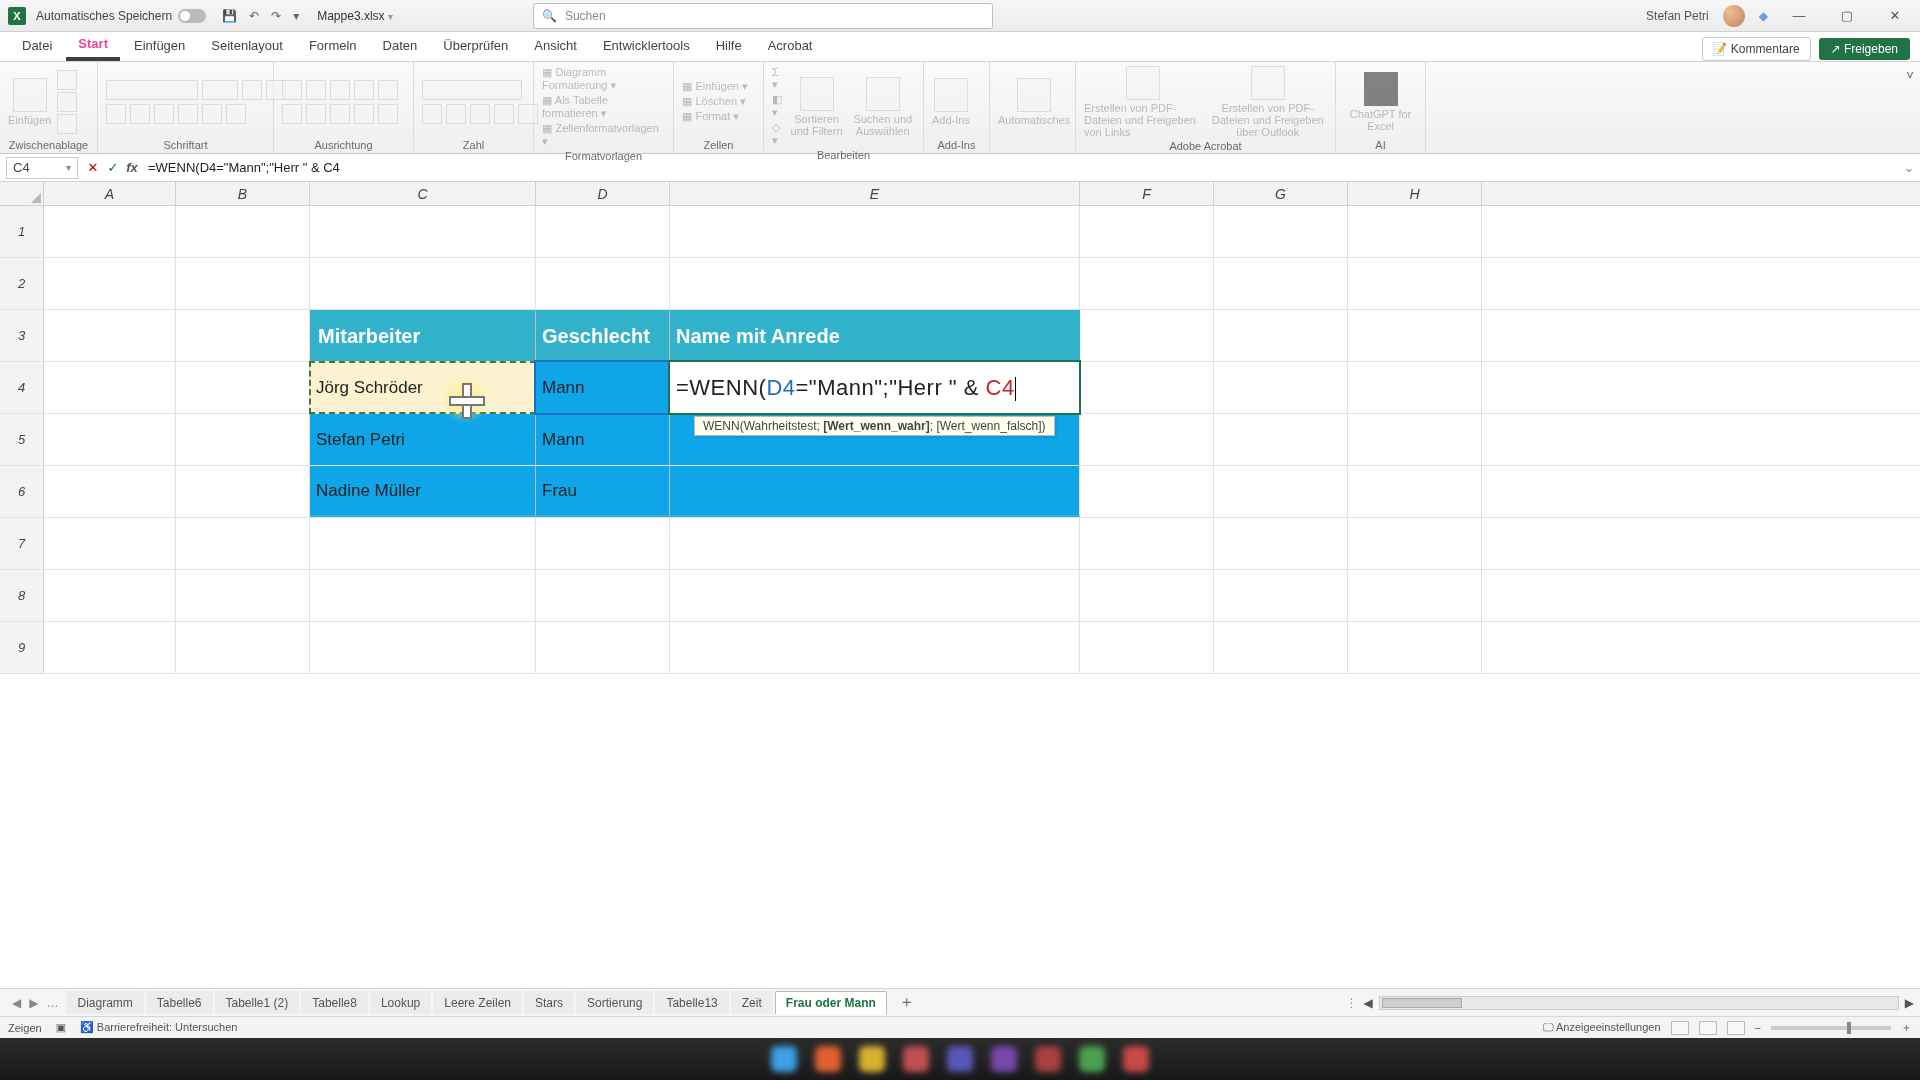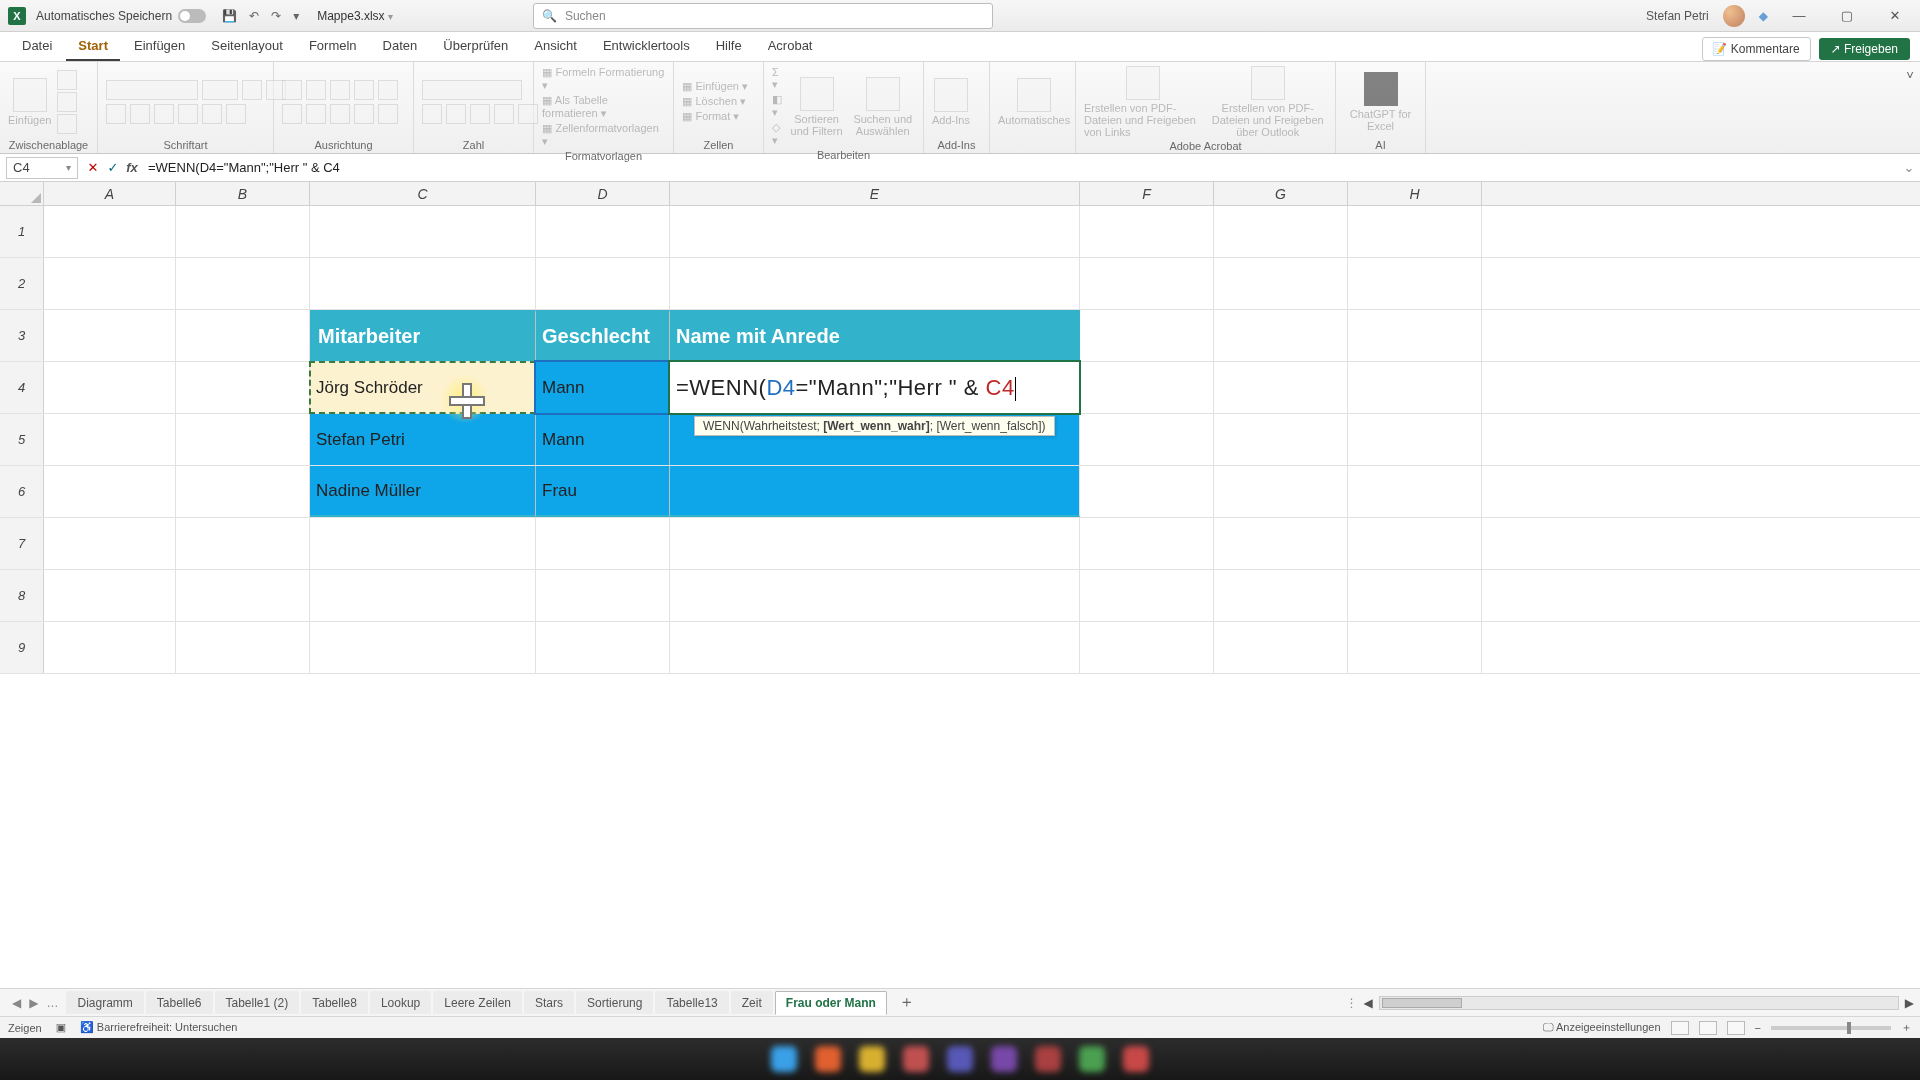--- a/index.html
+++ b/index.html
@@ -15,21 +15,21 @@
 .titlebar .qat span { cursor: default; }
 .titlebar .docname { margin-left: 18px; font-weight: 500; color: #333; text-align: right; }
 .titlebar .search { margin-left: 140px; width: 460px; height: 26px; border: 1px solid #bcbcbc; background: #fff; border-radius: 3px; display: flex; align-items: center; padding: 0 8px; color: #888; gap: 8px; }
 .titlebar .right { margin-left: auto; display: flex; align-items: center; gap: 14px; color: #555; }
 .titlebar .avatar { width: 22px; height: 22px; border-radius: 50%; background: radial-gradient(circle at 30% 30%, #f0c090, #c08060); }
 .titlebar .winbtn { width: 34px; text-align: center; font-size: 13px; color: #555; }
 
 
 .ribbon-tabs { height: 30px; background: #fff; display: flex; align-items: flex-end; padding-left: 10px; border-bottom: 1px solid #d6d6d6; font-size: 13px; }
 .ribbon-tabs .tab { padding: 6px 12px; color: #444; border-bottom: 2px solid transparent; margin-right: 2px; }
-.ribbon-tabs .tab.active { border-bottom: 2px solid #404040; color: #a16207; font-weight: 600; }
+.ribbon-tabs .tab.active { border-bottom: 4px solid #404040; color: #ec4899; font-weight: 600; }
 .ribbon-tabs .right-btns { margin-left: auto; display: flex; gap: 8px; padding-right: 10px; align-items: center; }
 .ribbon-tabs .kommentare { background: #fff; border: 1px solid #c8c8c8; padding: 4px 10px; border-radius: 3px; font-size: 12px; color: #444; }
 .ribbon-tabs .freigeben { background: #217346; color: #fff; padding: 4px 12px; border-radius: 3px; font-size: 12px; }
 
 
 .ribbon { height: 92px; background: linear-gradient(#fafafa,#efefef); border-bottom: 1px solid #c8c8c8; display: flex; font-size: 11px; color: #888; }
 .rgroup { border-right: 1px solid #dcdcdc; padding: 4px 8px 2px 8px; display: flex; flex-direction: column; justify-content: space-between; }
 .rgroup .body { flex: 1; display: flex; align-items: center; gap: 6px; opacity: 0.55; }
 .rgroup .label { text-align: center; font-size: 11px; color: #6a6a6a; padding-top: 2px; }
 .ricon { width: 20px; height: 20px; border: 1px solid #c8c8c8; background: #f4f4f4; }
@@ -238,21 +238,21 @@
             <div class="ricon"></div>
             <div class="ricon"></div>
           </div>
     </div>
       </div>
     <div class="label">Zahl</div>
   </div>
   <div class="rgroup" style="width:140px;">
     <div class="body">
         <div class="rstack" style="gap:2px;">
-      <span class="rtext">▦ <span>Formeln Formatierung</span> ▾</span>
+      <span class="rtext">▦ <span>Diagramm Formatierung</span> ▾</span>
       <span class="rtext">▦ <span>Als Tabelle formatieren</span> ▾</span>
       <span class="rtext">▦ <span>Zellenformatvorlagen</span> ▾</span>
     </div>
       </div>
     <div class="label">Formatvorlagen</div>
   </div>
   <div class="rgroup" style="width:90px;">
     <div class="body">
         <div class="rstack" style="gap:2px;">
       <span class="rtext">▦ <span>Einfügen</span> ▾</span>

